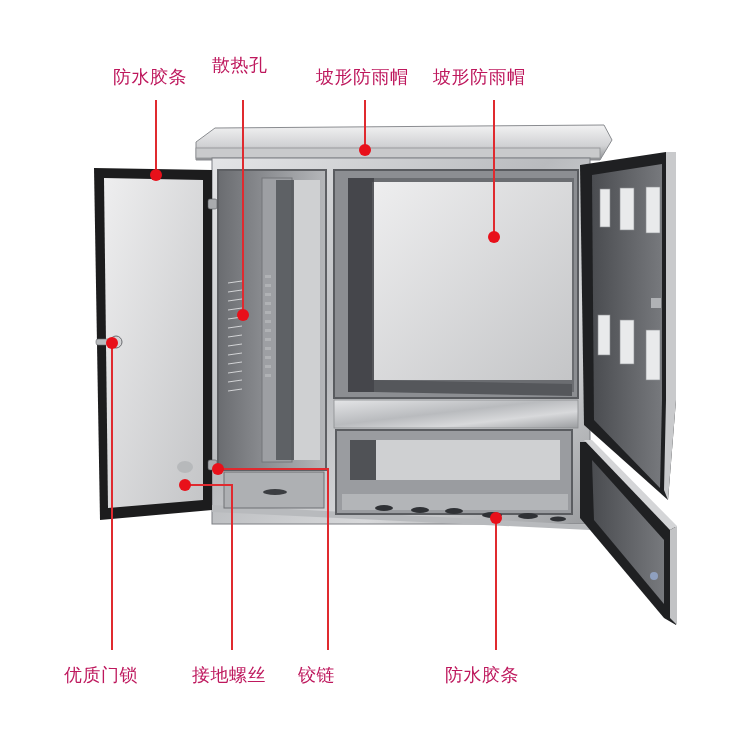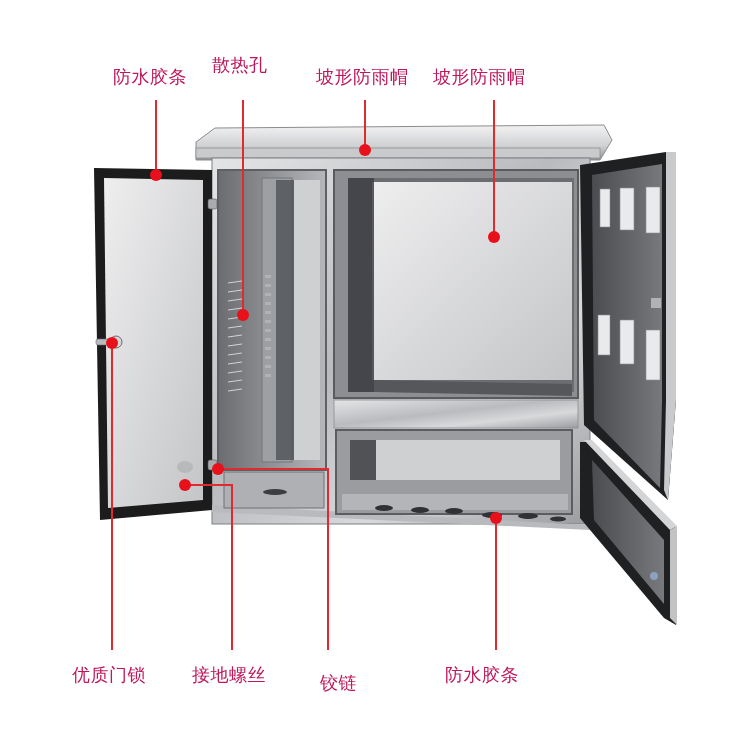--- a/index.html
+++ b/index.html
@@ -173,35 +173,35 @@
 
   <div>
     <span class="label" style="left:433px;top:66px;">坡形防雨帽</span>
     <div class="vline" style="left:493px;top:100px;height:137px;"></div>
     <div class="dot" style="left:494px;top:237px;"></div>
   </div>
 
   <div>
     <div class="dot" style="left:112px;top:343px;"></div>
     <div class="vline" style="left:111px;top:343px;height:307px;"></div>
-    <span class="label" style="left:72px;top:664px;text-align:right;">优质门锁</span>
+    <span class="label" style="left:64px;top:664px;text-align:right;">优质门锁</span>
   </div>
 
   <div>
     <div class="dot" style="left:185px;top:485px;"></div>
     <div class="hline" style="left:185px;top:484px;width:48px;"></div>
     <div class="vline" style="left:231px;top:484px;height:166px;"></div>
     <span class="label" style="left:192px;top:664px;">接地螺丝</span>
   </div>
 
   <div>
     <div class="dot" style="left:218px;top:469px;"></div>
     <div class="hline" style="left:218px;top:468px;width:111px;"></div>
     <div class="vline" style="left:327px;top:468px;height:182px;"></div>
-    <span class="label" style="left:320px;top:664px;margin-top:8px;">铰链</span>
+    <span class="label" style="left:298px;top:664px;">铰链</span>
   </div>
 
   <div>
     <div class="dot" style="left:496px;top:518px;"></div>
     <div class="vline" style="left:495px;top:518px;height:132px;"></div>
     <span class="label" style="left:445px;top:664px;">防水胶条</span>
   </div>
 
 </div>
 

